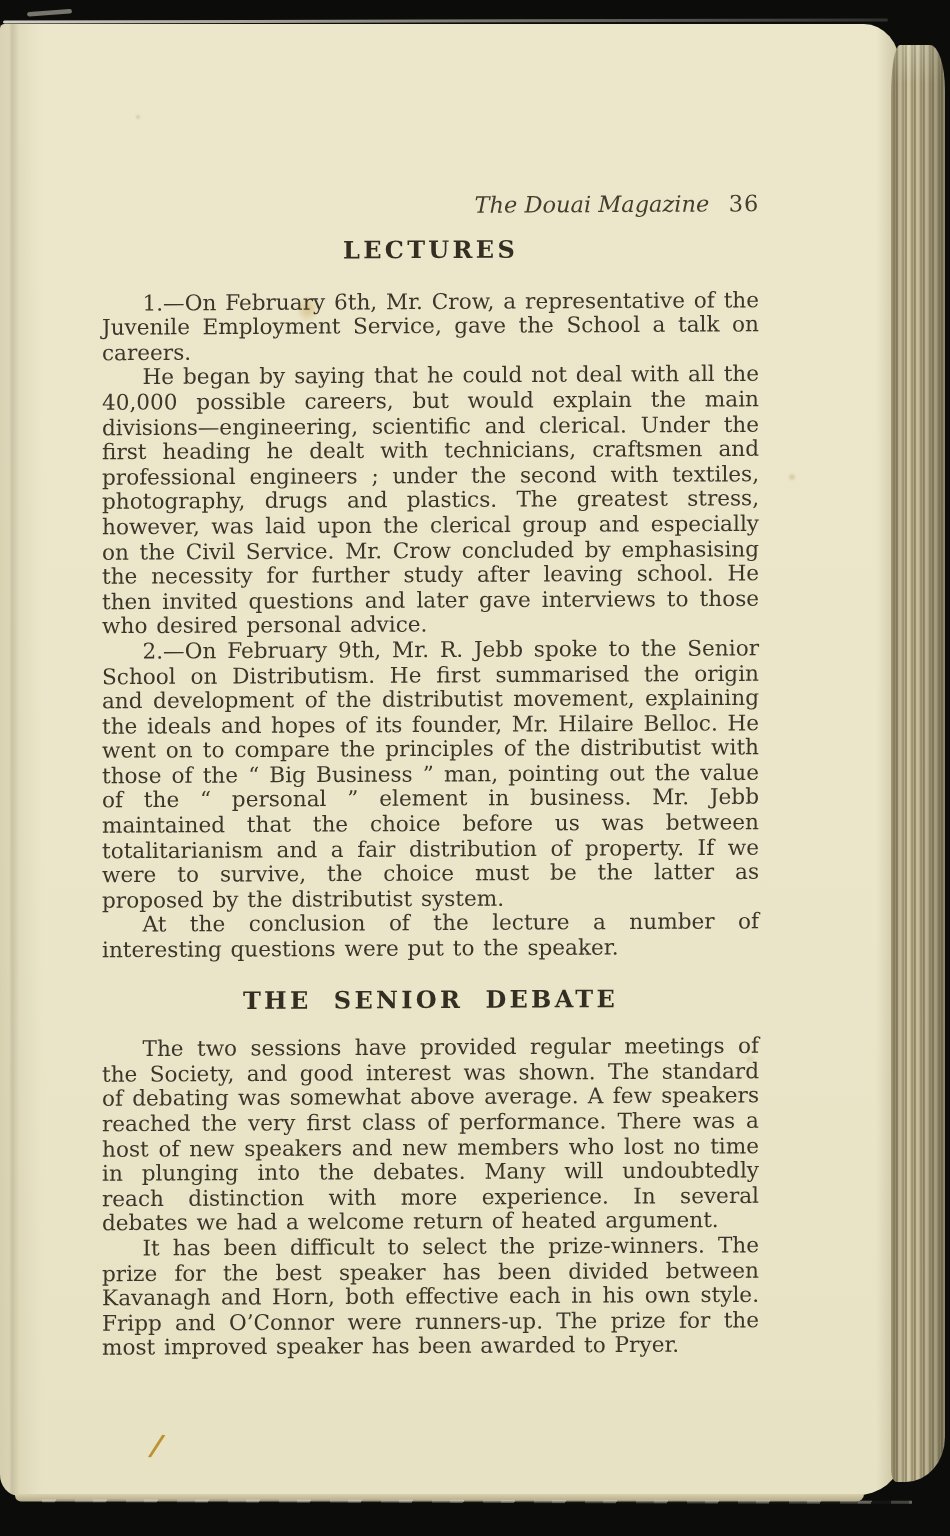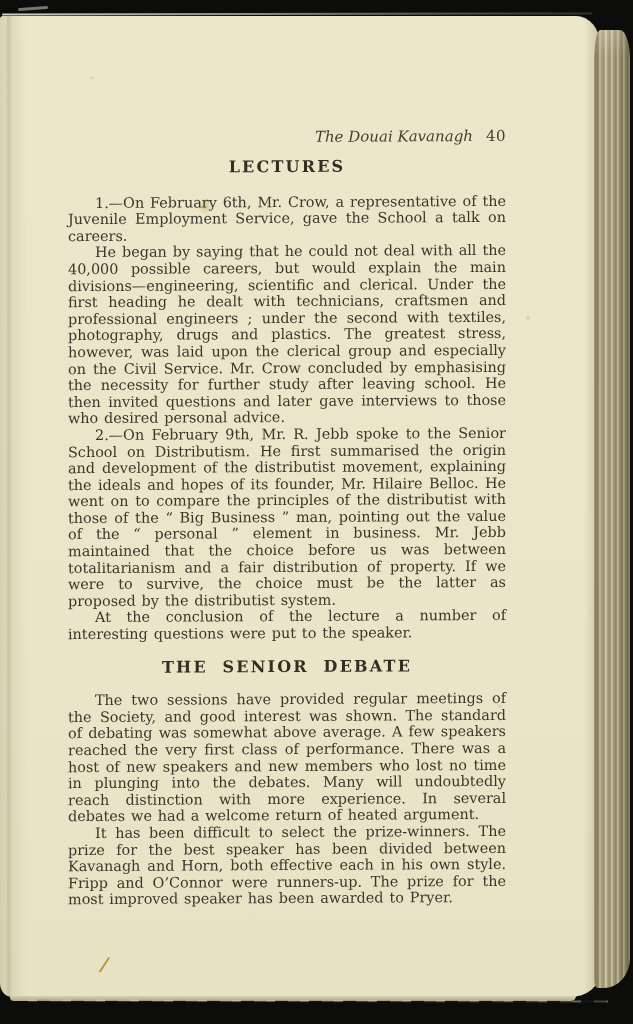--- a/index.html
+++ b/index.html
@@ -104,21 +104,21 @@
   <div class="top-left-smudge"></div>
   <div class="bottom-edge-highlight"></div>
 
   <div class="paper"></div>
 
   <div class="fore-edge"></div>
 
   <div class="content">
 
     <div class="running-head">
-      <span class="rh-title">The Douai Kavanagh</span><span class="rh-num">40</span>
+      <span class="rh-title">The Douai Magazine</span><span class="rh-num">36</span>
     </div>
 
     <h2 class="heading">LECTURES</h2>
 
     <p>1.—On February 6th, Mr. Crow, a representative of the Juvenile Employment Service, gave the School a talk on careers.</p>
     <p>He began by saying that he could not deal with all the 40,000 possible careers, but would explain the main divisions—engineering, scientific and clerical. Under the first heading he dealt with technicians, craftsmen and professional engineers ; under the second with textiles, photography, drugs and plastics. The greatest stress, however, was laid upon the clerical group and especially on the Civil Service. Mr. Crow concluded by emphasising the necessity for further study after leaving school. He then invited questions and later gave interviews to those who desired personal advice.</p>
     <p>2.—On February 9th, Mr. R. Jebb spoke to the Senior School on Distributism. He first summarised the origin and development of the distributist movement, explaining the ideals and hopes of its founder, Mr. Hilaire Belloc. He went on to compare the principles of the distributist with those of the “ Big Business ” man, pointing out the value of the “ personal ” element in business. Mr. Jebb maintained that the choice before us was between totalitarianism and a fair distribution of property. If we were to survive, the choice must be the latter as proposed by the distributist system.</p>
     <p>At the conclusion of the lecture a number of interesting questions were put to the speaker.</p>
 
     <h2 class="heading second">THE SENIOR DEBATE</h2>

